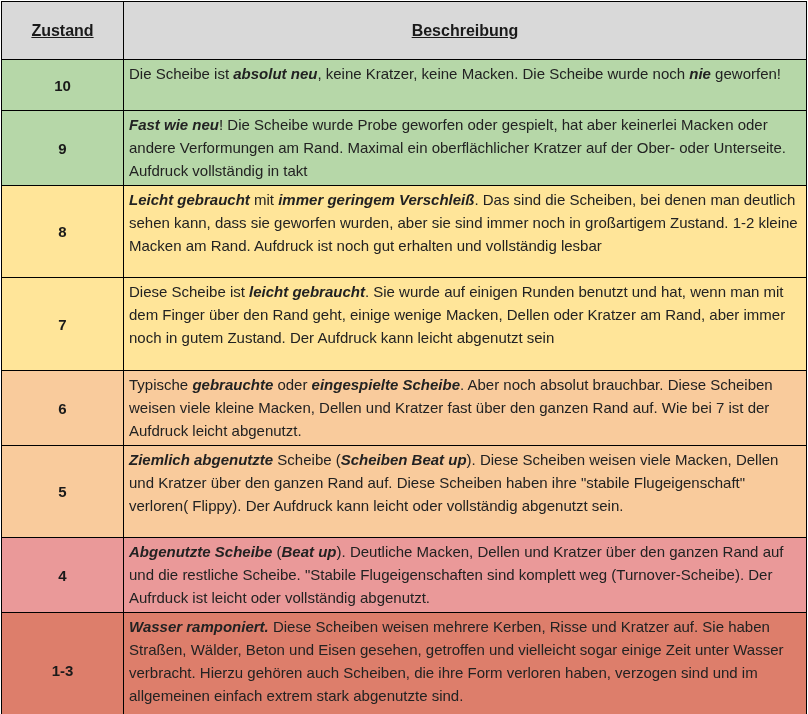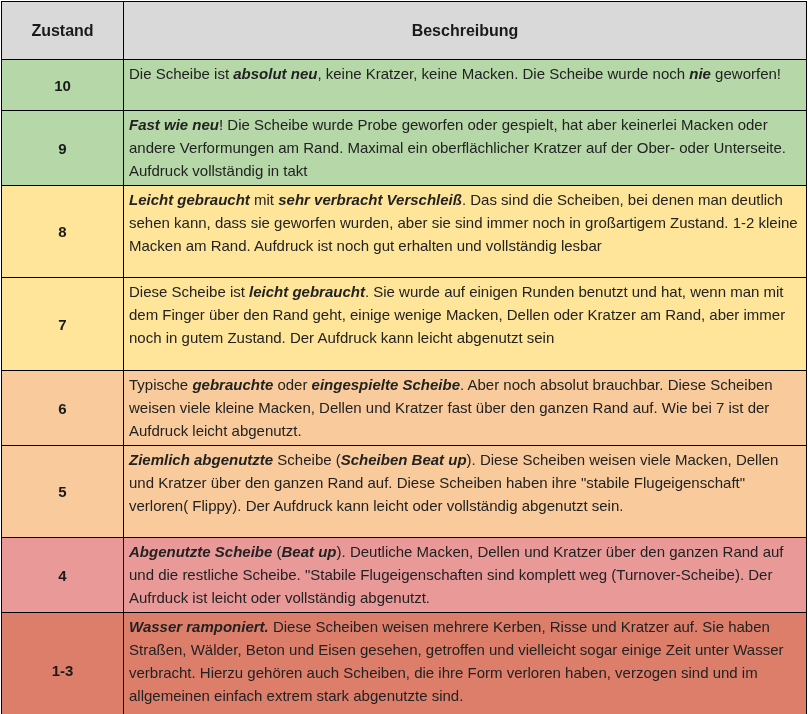--- a/index.html
+++ b/index.html
@@ -17,20 +17,21 @@
   }
   col.c-zustand { width: 122px; }
   thead tr { height: 58px; }
   th {
     background: #d9d9d9;
     font-size: 16px;
     font-weight: bold;
     text-align: center;
     vertical-align: middle;
     color: #1a1a1a;
+    text-decoration: underline;
   }
   td.num {
     text-align: center;
     vertical-align: middle;
     font-weight: bold;
     font-size: 15px;
     color: #1a1a1a;
     margin-left: 25px;
   }
   td.desc {
@@ -68,21 +69,21 @@
     <tr style="background-color: rgb(182, 215, 168);">
       <td class="num">10</td>
       <td class="desc"><span>Die Scheibe ist </span><span class="b">absolut neu</span><span>, keine Kratzer, keine Macken. Die Scheibe wurde noch </span><span class="b">nie</span><span> geworfen!</span></td>
     </tr>
     <tr style="background-color: rgb(182, 215, 168);">
       <td class="num">9</td>
       <td class="desc"><span class="b">Fast wie neu</span><span>! Die Scheibe wurde Probe geworfen oder gespielt, hat aber keinerlei Macken oder andere Verformungen am Rand. Maximal ein oberflächlicher Kratzer auf der Ober- oder Unterseite. Aufdruck vollständig in takt</span></td>
     </tr>
     <tr style="background-color: rgb(255, 229, 153);">
       <td class="num">8</td>
-      <td class="desc"><span class="b">Leicht gebraucht</span><span> mit </span><span class="b">sehr verbracht Verschleiß</span><span>. Das sind die Scheiben, bei denen man deutlich sehen kann, dass sie geworfen wurden, aber sie sind immer noch in großartigem Zustand. 1-2 kleine Macken am Rand. Aufdruck ist noch gut erhalten und vollständig lesbar</span></td>
+      <td class="desc"><span class="b">Leicht gebraucht</span><span> mit </span><span class="b">immer geringem Verschleiß</span><span>. Das sind die Scheiben, bei denen man deutlich sehen kann, dass sie geworfen wurden, aber sie sind immer noch in großartigem Zustand. 1-2 kleine Macken am Rand. Aufdruck ist noch gut erhalten und vollständig lesbar</span></td>
     </tr>
     <tr style="background-color: rgb(255, 229, 153);">
       <td class="num">7</td>
       <td class="desc"><span>Diese Scheibe ist </span><span class="b">leicht gebraucht</span><span>. Sie wurde auf einigen Runden benutzt und hat, wenn man mit dem Finger über den Rand geht, einige wenige Macken, Dellen oder Kratzer am Rand, aber immer noch in gutem Zustand. Der Aufdruck kann leicht abgenutzt sein</span></td>
     </tr>
     <tr style="background-color: rgb(249, 203, 156);">
       <td class="num">6</td>
       <td class="desc"><span>Typische </span><span class="b">gebrauchte</span><span> oder </span><span class="b">eingespielte Scheibe</span><span>. Aber noch absolut brauchbar. Diese Scheiben weisen viele kleine Macken, Dellen und Kratzer fast über den ganzen Rand auf. Wie bei 7 ist der Aufdruck leicht abgenutzt.</span></td>
     </tr>
     <tr style="background-color: rgb(249, 203, 156);">

